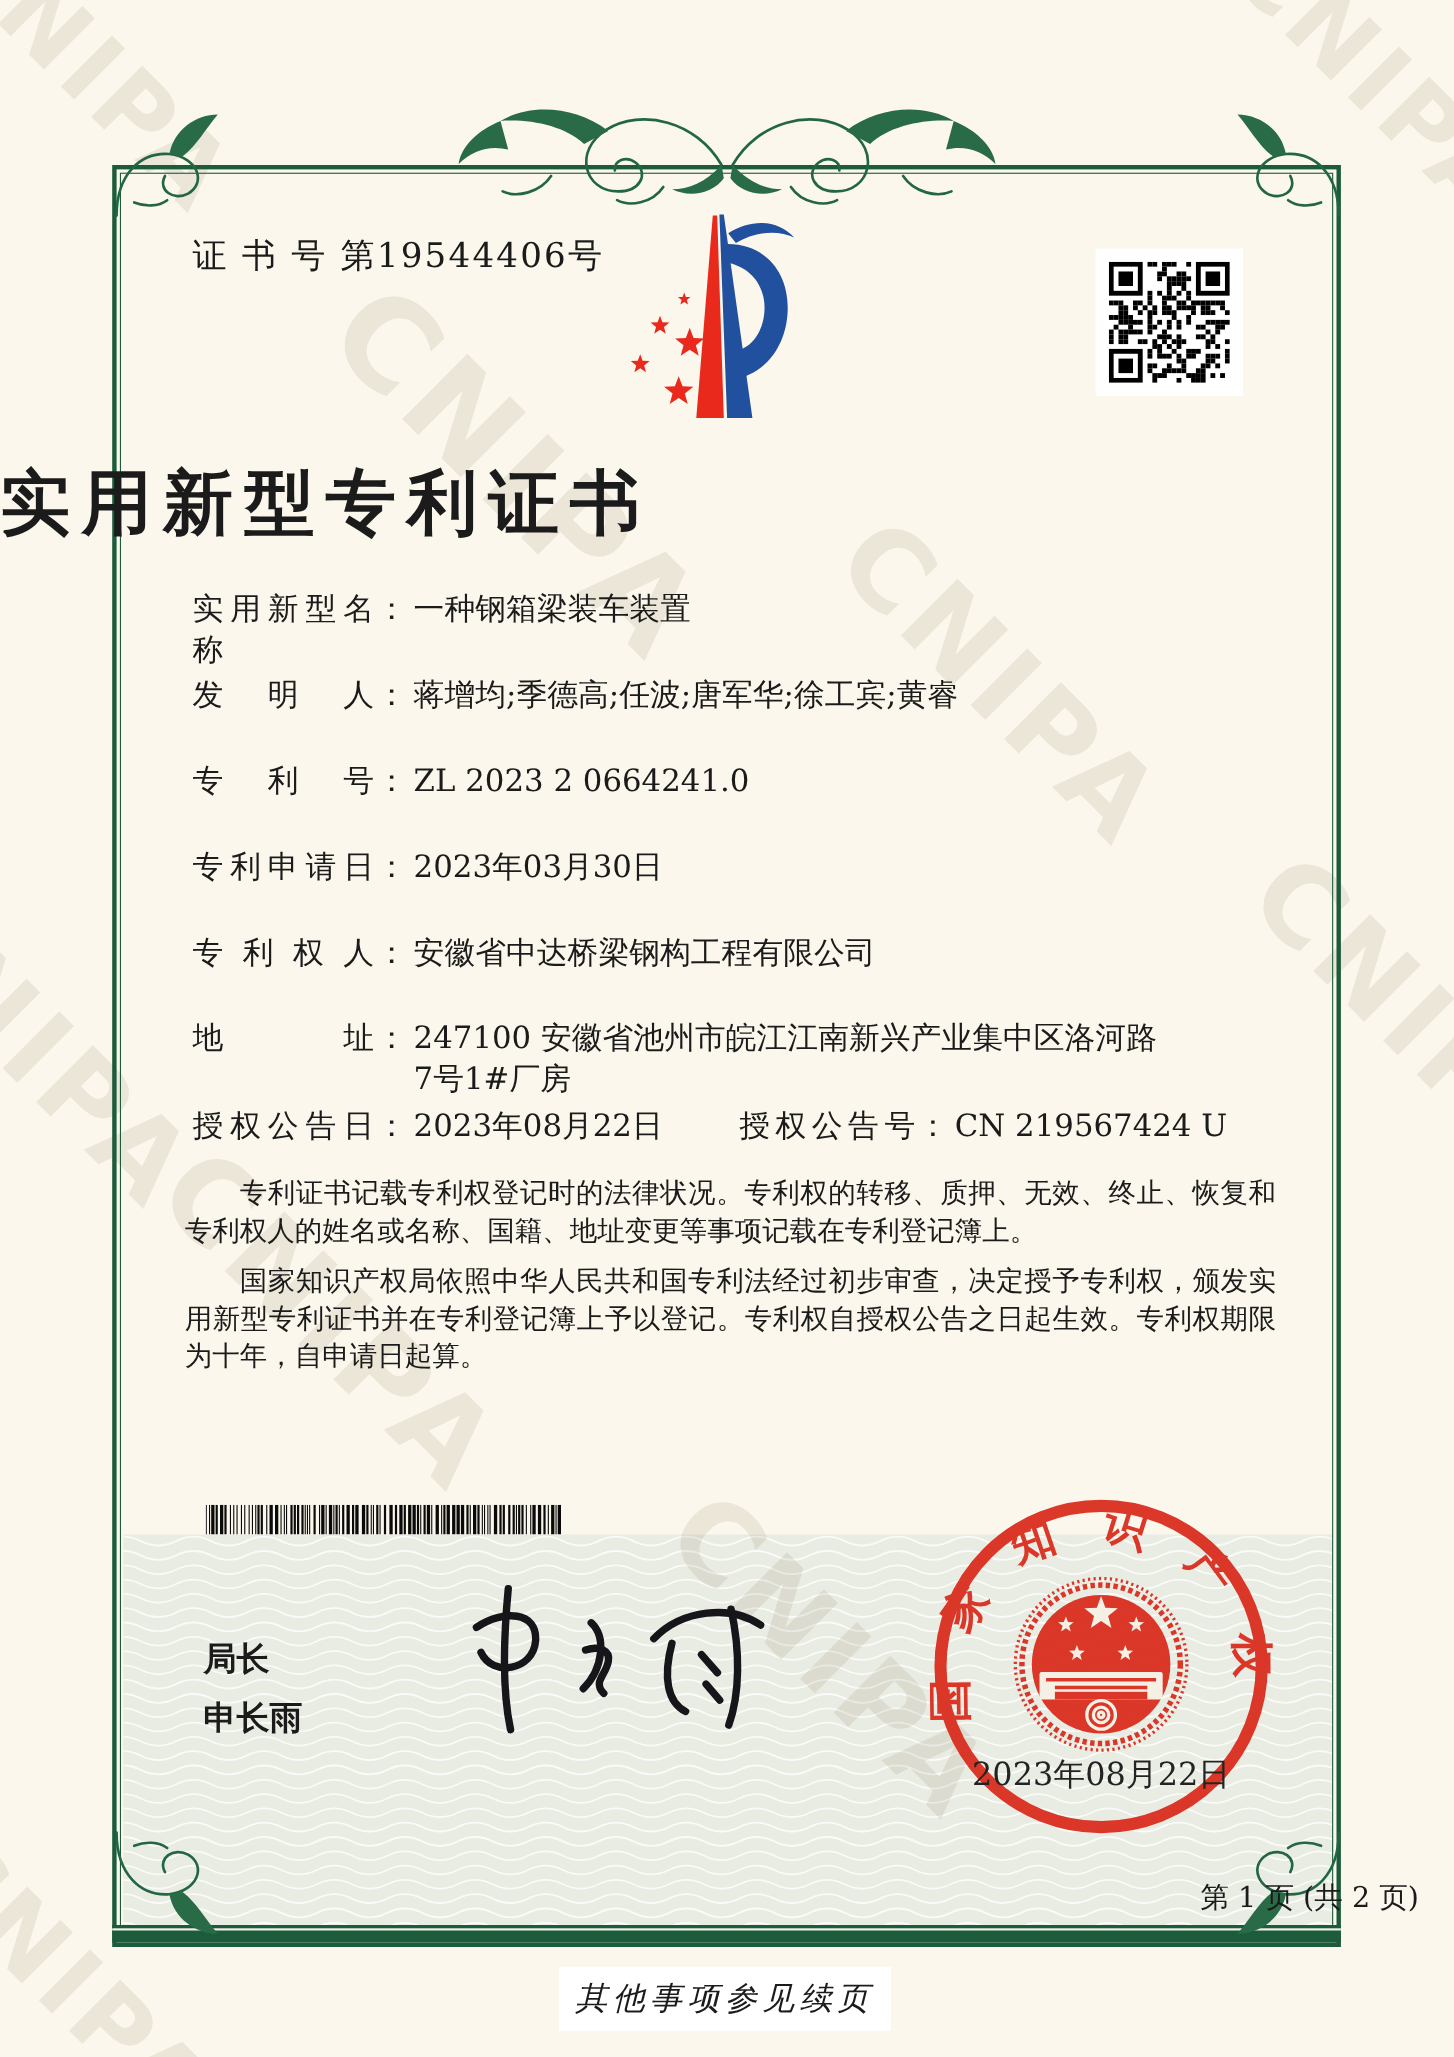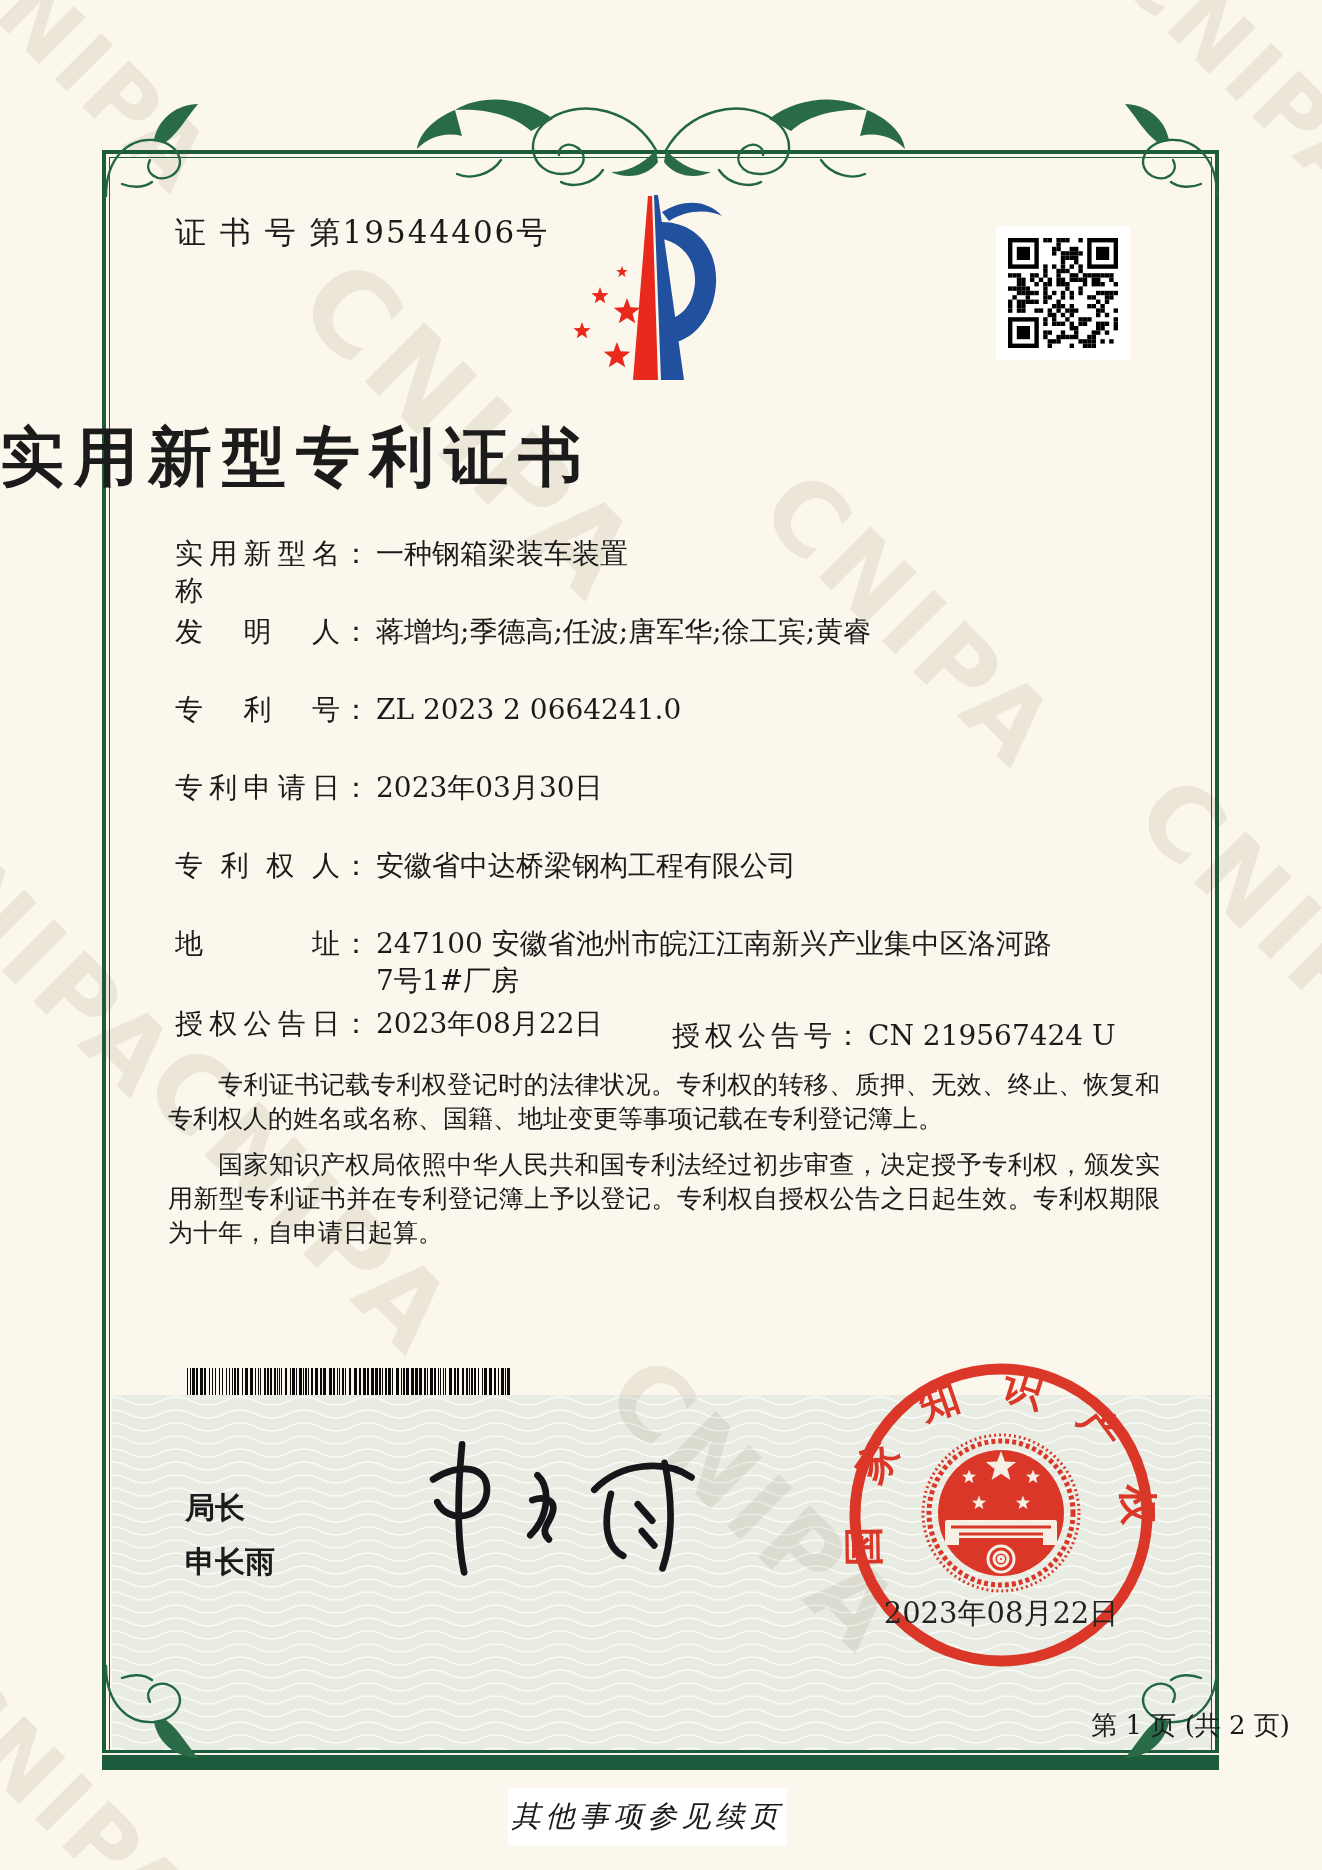--- a/index.html
+++ b/index.html
@@ -35,41 +35,41 @@
   .qr{position:absolute;left:996px;top:226px;width:134px;height:134px;background:#ffffff;
     z-index:4;display:flex;align-items:center;justify-content:center;}
   .title{position:absolute;left:0;right:0;top:414px;margin:0;
     font-size:64px;font-weight:bold;letter-spacing:10px;z-index:4;}
   
   .frow{position:absolute;left:175px;width:990px;font-size:28px;line-height:37px;z-index:4;}
   .flabel{display:inline-block;width:165px;text-align:justify;text-align-last:justify;
     text-justify:inter-character;vertical-align:top;}
   .fcolon{display:inline-block;vertical-align:top;margin-left:2px;}
   .fvalue{display:inline-block;vertical-align:top;margin-left:6px;max-width:690px;}
-  .grant2{position:absolute;left:497px;top:12px;}
+  .grant2{position:absolute;left:497px;top:0;}
   .grant2 .flabel{width:160px;}
   
   .paras{position:absolute;left:168px;top:1068px;width:992px;z-index:4;
     font-size:25px;line-height:34px;text-align:justify;}
   .paras p{margin:0 0 12px 0;text-indent:2em;}
   
   .barcode{position:absolute;left:187px;top:1368px;width:330px;height:27px;z-index:4;}
   .signer-title,.signer-name{position:absolute;left:185px;z-index:4;
     font-family:Liberation Serif, serif;font-weight:bold;font-size:30px;}
   .signer-title{top:1488px;}
   .signer-name{top:1542px;}
   .signature{position:absolute;left:398px;top:1436px;z-index:4;}
   .signature path{stroke:#15151a;stroke-width:6.5;fill:none;stroke-linecap:round;stroke-linejoin:round;}
   .seal{position:absolute;left:845px;top:1363px;z-index:5;opacity:.93;}
   .seal-ring{font-size:40px;font-weight:bold;fill:#d92a1b;letter-spacing:38px;
     font-family:"DejaVu Serif","Liberation Serif",serif;}
   .seal-date{font-size:29px;fill:#141414;font-family:"DejaVu Serif","Liberation Serif",serif;}
   .footer-page{position:absolute;left:0;width:1270px;top:1708px;text-align:right;
     font-size:26px;z-index:4;margin-left:20px;}
-  .note-box{position:absolute;left:508px;top:1788px;width:279px;height:58px;background:#ffffff;
+  .note-box{position:absolute;left:508px;top:1788px;width:302px;height:58px;background:#ffffff;
     z-index:4;display:flex;align-items:center;justify-content:center;}
   .note-box span{font-size:29px;letter-spacing:5px;font-style:italic;}
 </style>
 </head>
 <body>
 
 <div class="page">
 
   <div class="waves-zone">
     <svg id="wavesSvg" width="1100" height="357" viewBox="0 0 1100 357">

